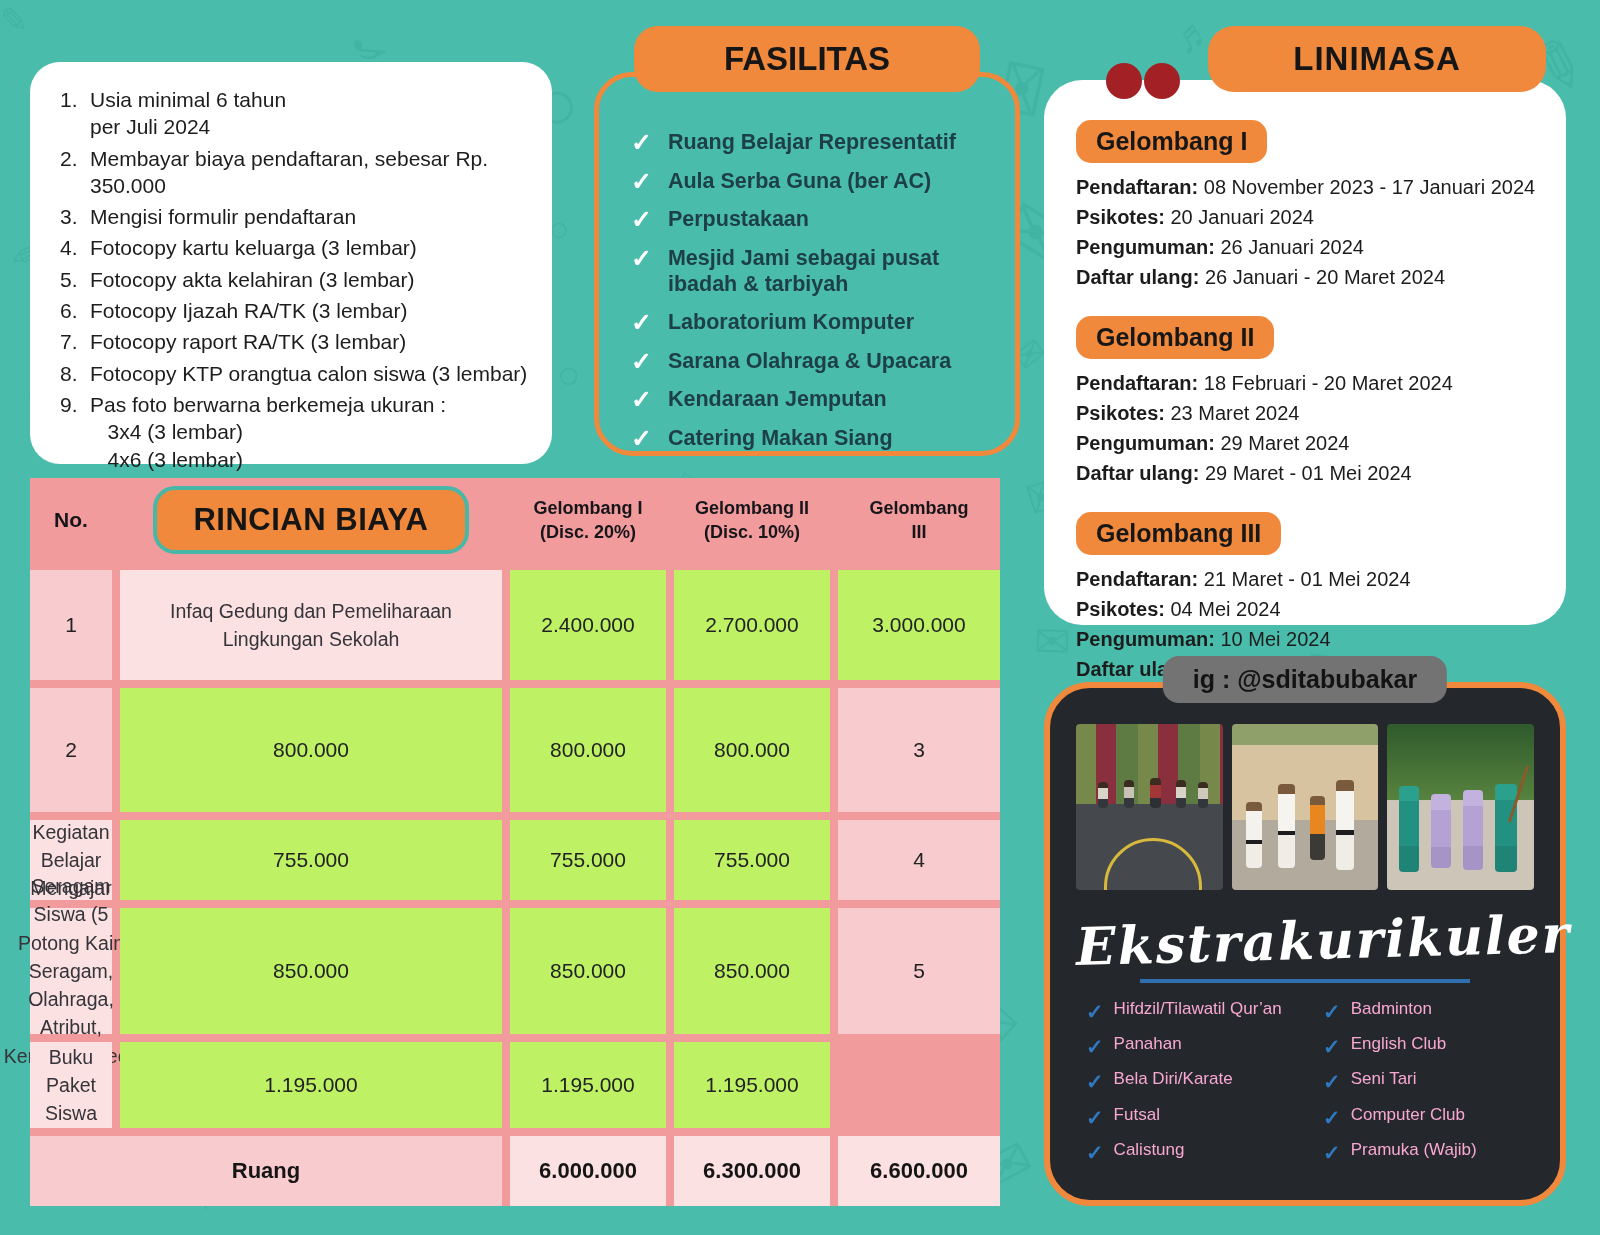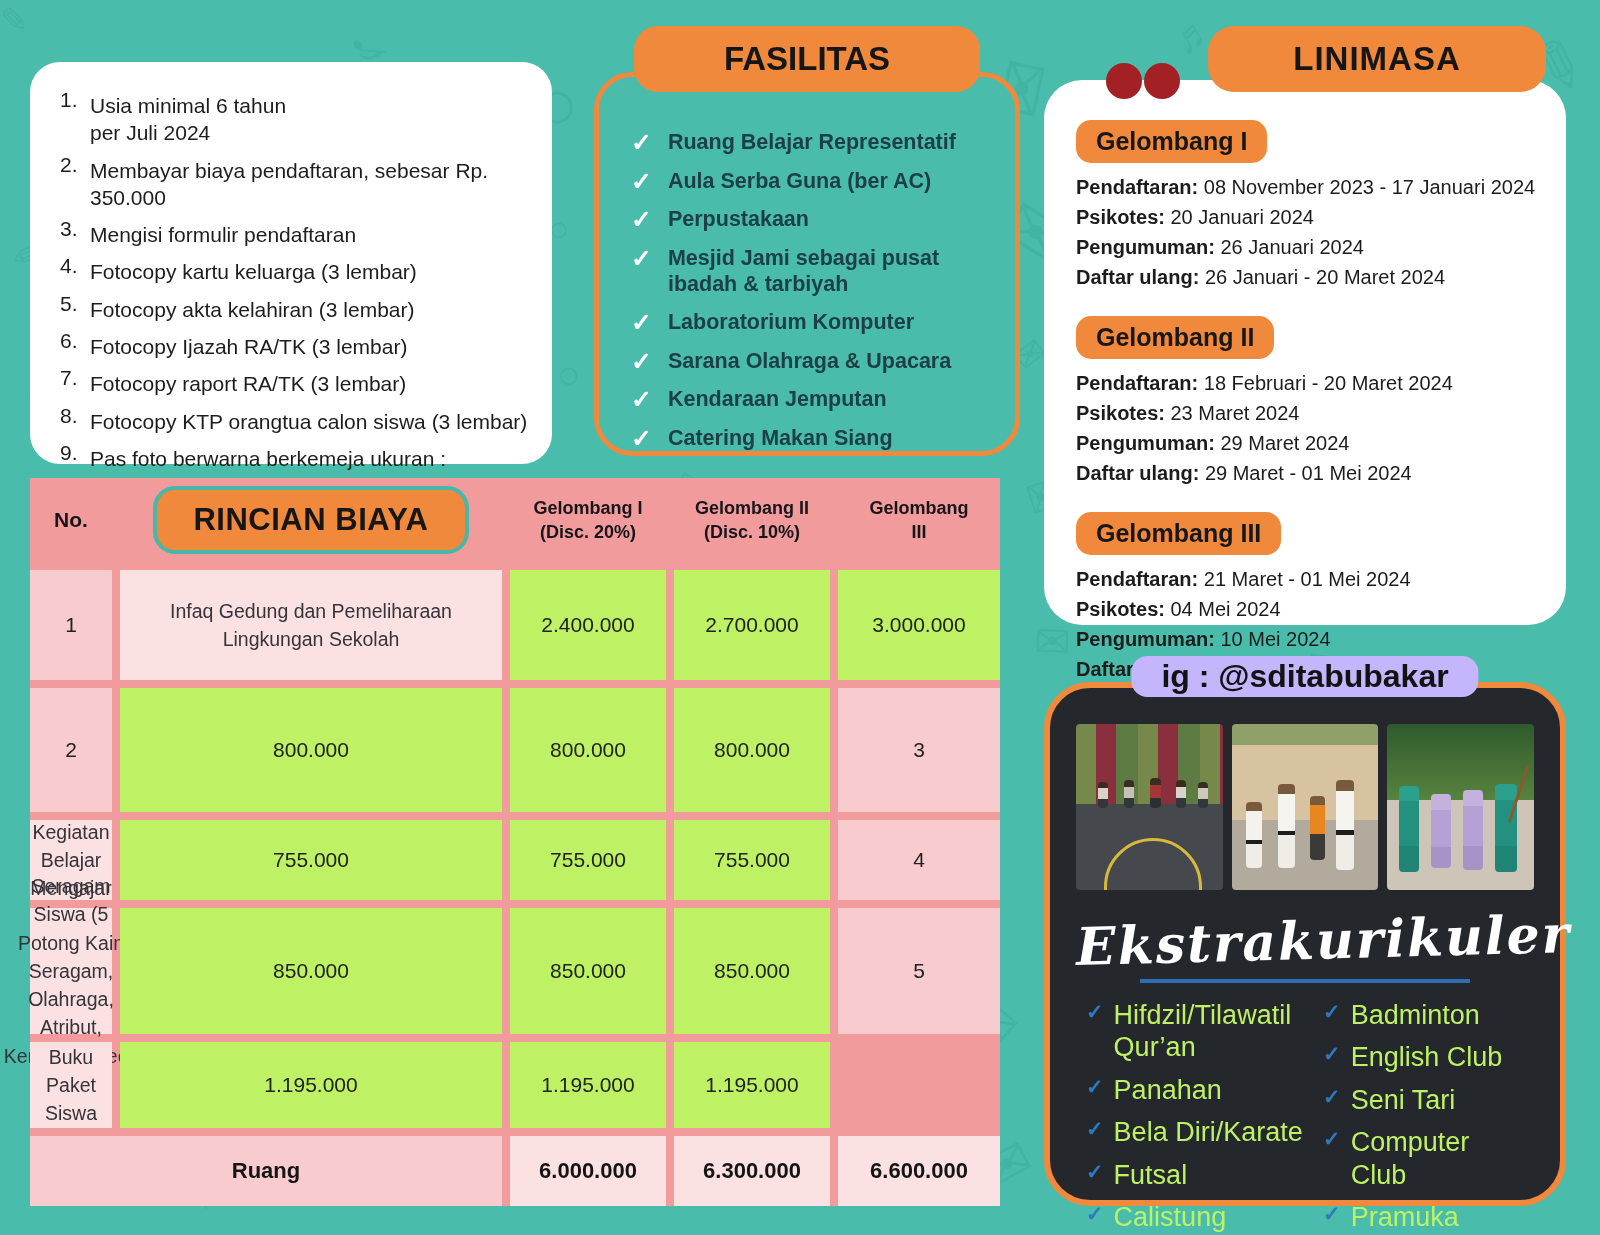--- a/index.html
+++ b/index.html
@@ -16,21 +16,21 @@
     position:absolute; z-index:3; background:#F0893B; color:#161616;
     font-weight:800; border-radius:26px; text-align:center; box-sizing:border-box;
   }
 
   
   .persy{left:30px; top:62px; width:522px; height:402px; background:#fff; border-radius:30px;
          padding:24px 18px 16px 30px;}
   .persy-pill{left:268px; top:24px; padding:12px 28px; font-size:34px; letter-spacing:.5px;}
   .pi{display:flex; font-size:21px; color:#1d1d1d; line-height:1.3; margin-bottom:4px;}
   .pnum{margin-right:6px; min-width:24px;}
-  .ptext{white-space:pre-line;margin-top:6px;}
+  .ptext{white-space:pre-line;}
   .pi:first-child{max-width:310px;}
   .footnote{margin-top:24px; font-size:21px; color:#1d1d1d; white-space:pre-line; line-height:1.35;}
 
   
   .fasil{left:594px; top:72px; width:426px; height:384px; background:#4ABCAC;
          border:5px solid #F0893B; border-radius:38px; padding:52px 16px 8px 32px;}
   .fasil-pill{left:634px; top:26px; width:346px; padding:14px 0; font-size:33px; border-radius:24px;}
   .fi{display:flex; align-items:flex-start; margin-bottom:11px;}
   .chk-w{color:#fff; font-weight:bold; font-size:25px; line-height:1.1; margin-right:16px;}
   .ftext{font-size:21.5px; font-weight:bold; color:#1C4046; line-height:1.25; white-space:pre-line;}
@@ -62,22 +62,22 @@
   .no-c{background:#F8CBCE; font-size:21px; color:#222;}
   .desc-c{background:#FBE1E2; font-size:19.5px; color:#34343a; line-height:1.45; white-space:pre-line;}
   .val-c{background:#bef264; font-size:21px; color:#222;}
   .tot-l{background:#F8CBCE; font-weight:bold; font-size:22px; color:#151515; grid-column:1 / span 2;}
   .tot-v{background:#FBE1E2; font-weight:bold; font-size:22px; color:#151515;}
 
   
   .dark{left:1044px; top:682px; width:522px; height:524px; background:#24272B;
         border:6px solid #F0893B; border-radius:46px; padding:36px 26px 14px;}
   .ig-pill{position:absolute; left:50%; transform:translateX(-50%); top:-32px;
-           background:#c4b5fd; color:#131313; font-weight:800; font-size:32px;
-           padding:2px 30px; border-radius:16px; white-space:nowrap; z-index:4;}
+           background:#737373; color:#131313; font-weight:800; font-size:25px;
+           padding:9px 30px; border-radius:16px; white-space:nowrap; z-index:4;}
   .photos{display:flex; gap:9px; justify-content:center;}
   .ph{width:148px; height:166px; border-radius:4px; overflow:hidden; position:relative;}
   .ph .band-top{position:absolute; left:0; right:0; top:0;}
   .ph .band-bot{position:absolute; left:0; right:0; bottom:0;}
   .ph1 .band-top{height:48%; background:repeating-linear-gradient(90deg,#77884b 0 20px,#8a2f3e 20px 40px,#5d7b43 40px 62px);}
   .ph1 .band-bot{height:52%; background:#45494e;}
   .ph1 .arc{position:absolute; left:28px; bottom:-46px; width:92px; height:92px; border:3px solid #d8b93c; border-radius:50%;}
   .ph2 .band-top{height:58%; background:linear-gradient(180deg,#8fa06b 0 22%,#d8c3a0 22% 100%);}
   .ph2 .band-bot{height:42%; background:#b3aa9e;}
   .ph3 .band-top{height:46%; background:linear-gradient(180deg,#2f5a2c,#57833f);}
@@ -85,21 +85,21 @@
   .fig{position:absolute; border-radius:4px;}
   .script-title{font-family:"DejaVu Serif", serif; font-style:italic; font-weight:bold;
                 font-size:52px; color:#fff; text-align:center; margin-top:20px;
                 letter-spacing:2px; transform:rotate(-1.5deg);}
   .underline{width:330px; height:4px; background:#2F6FB0; margin:8px auto 16px;}
   .ek-cols{display:flex; padding:0 10px;}
   .ek-col{flex:1;}
   .ek-col1{flex:1.18;}
   .ek-item{display:flex; align-items:flex-start; margin-bottom:10px;}
   .chk-b{color:#2F79C0; font-weight:bold; font-size:21px; margin-right:10px; line-height:1.2;}
-  .ek-label{color:#bef264; font-size:27px; line-height:1.2;}
+  .ek-label{color:#f9a8d4; font-size:17px; line-height:1.2;}
 </style>
 </head>
 <body>
 
 <div class="canvas">
 
   <div class="doodles" id="doodles">
       <span class="doodle" style="left: 0px; top: 0px; font-size: 34px; opacity: 0.16; transform: rotate(0deg);">✎</span>
       <span class="doodle" style="left: 179px; top: 53px; font-size: 47px; opacity: 0.16; transform: rotate(47deg);">★</span>
       <span class="doodle" style="left: 358px; top: 16px; font-size: 60px; opacity: 0.16; transform: rotate(94deg);">♪</span>

